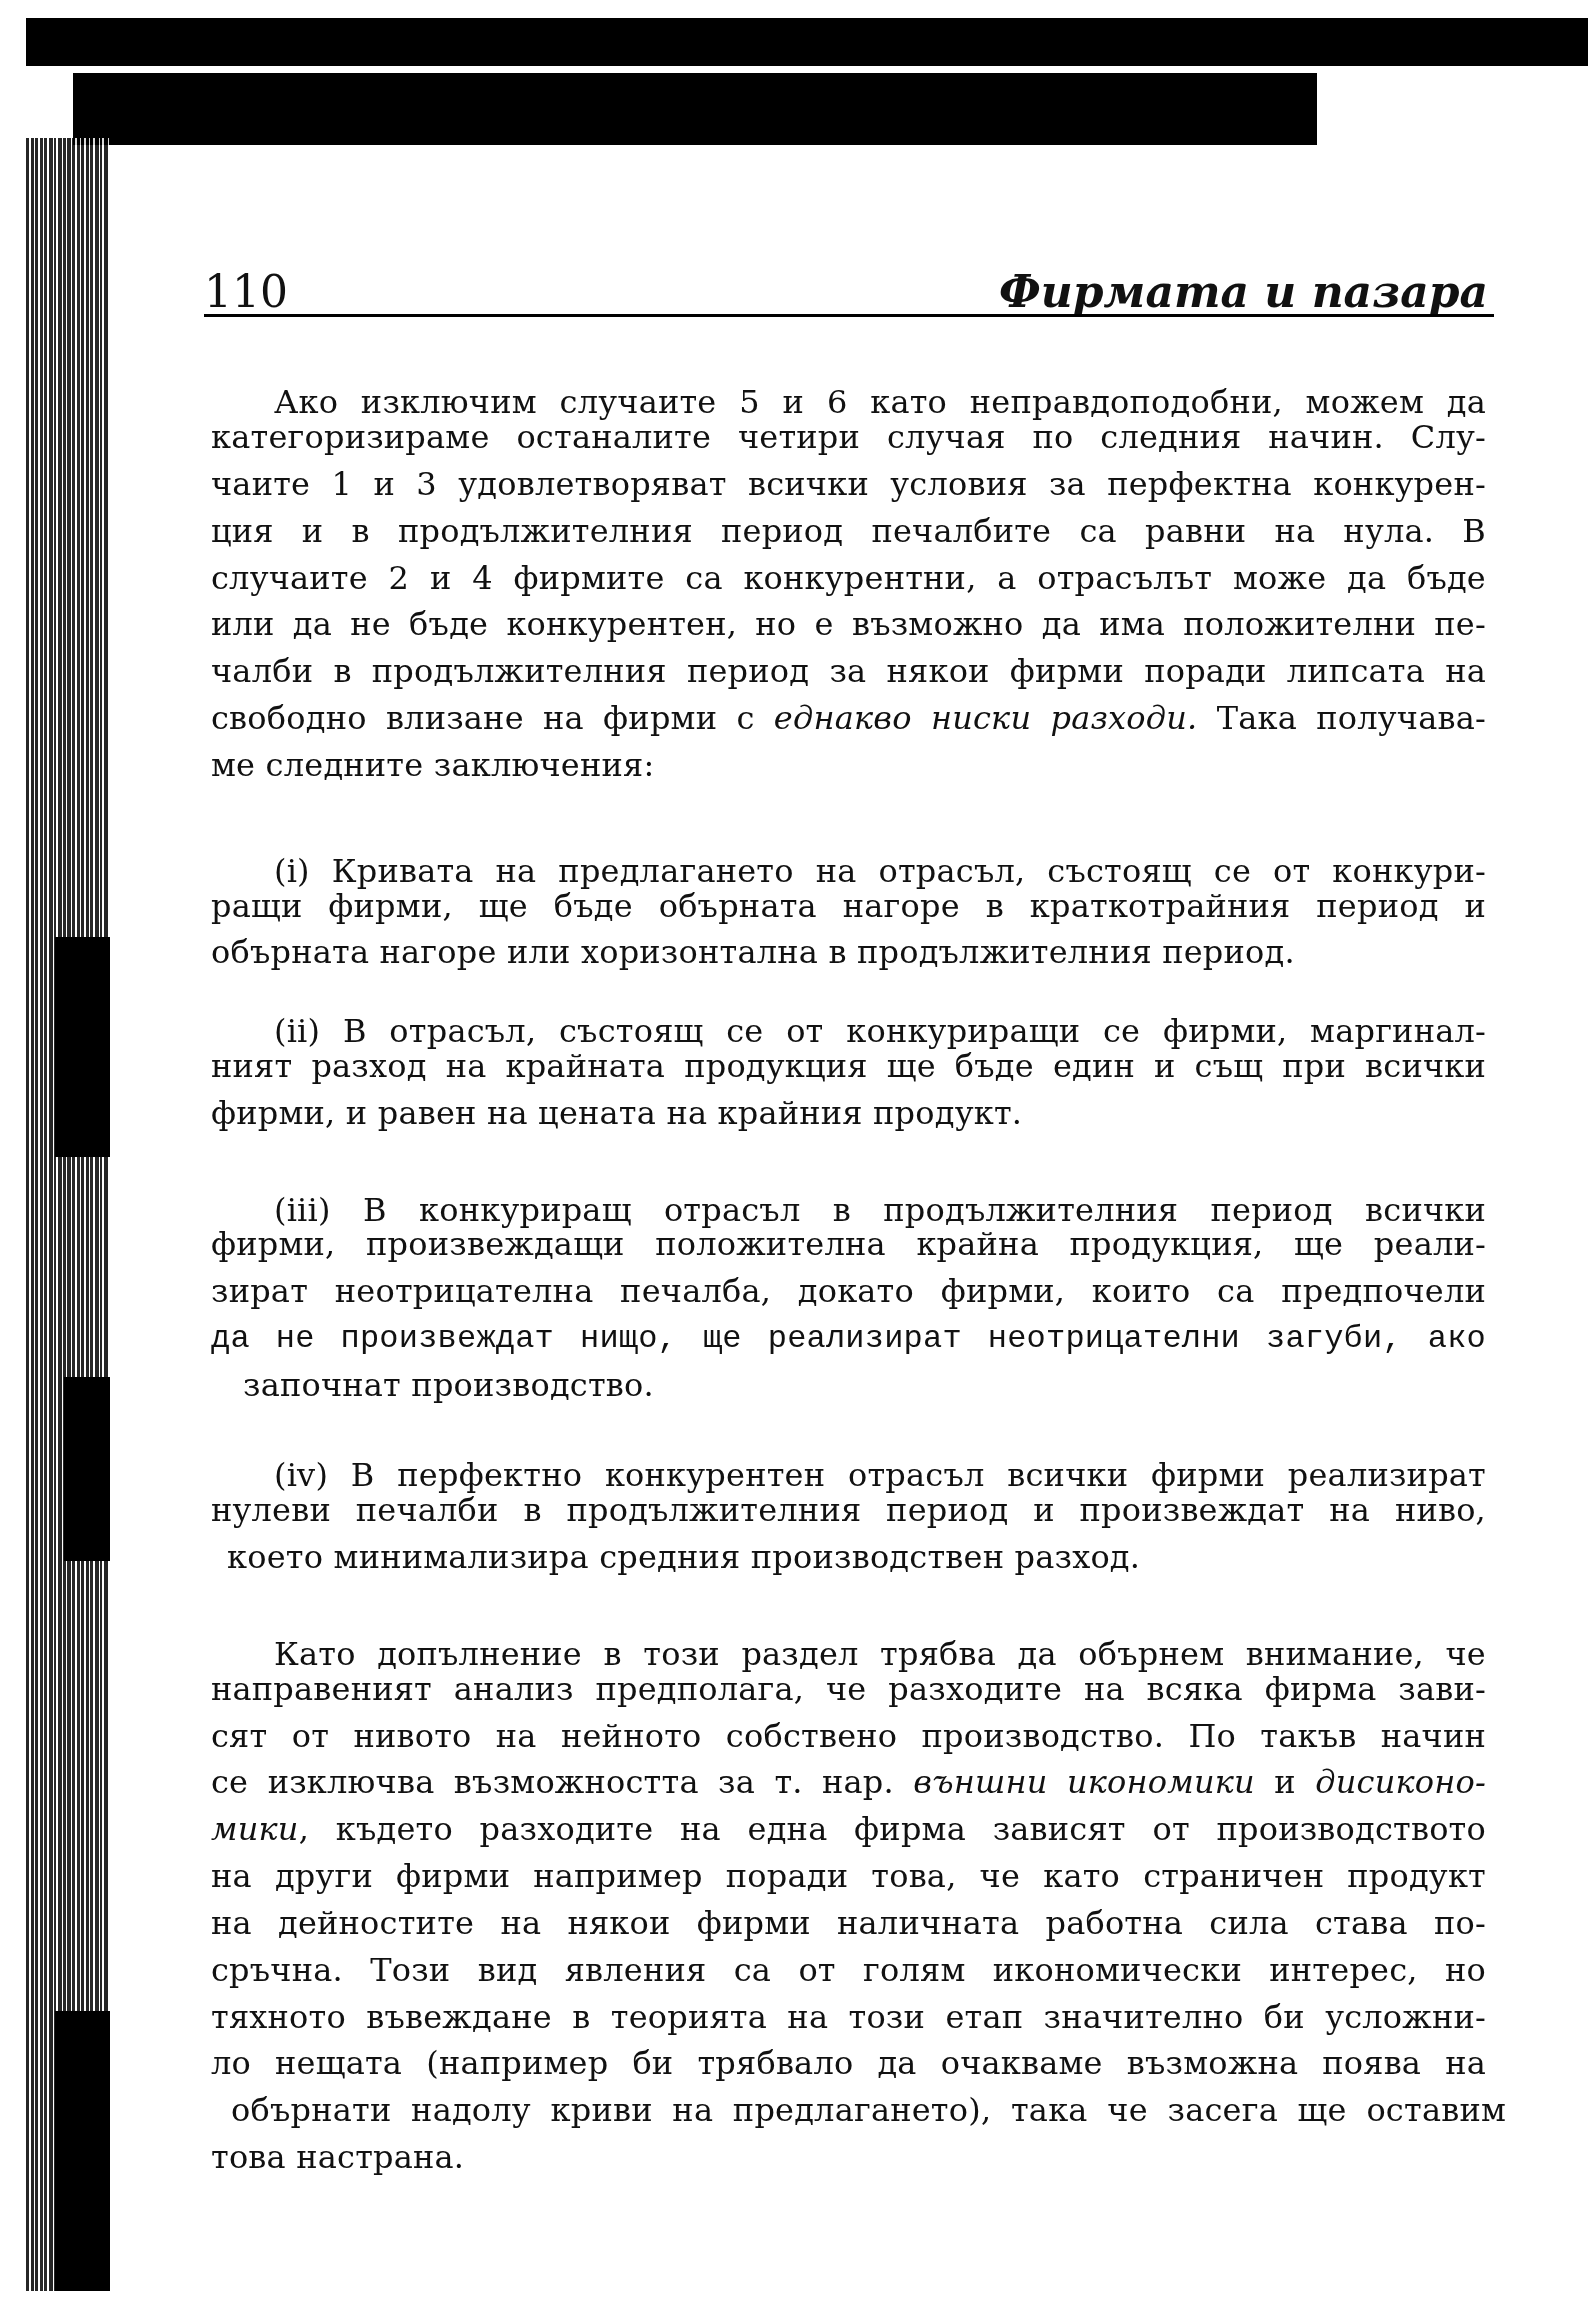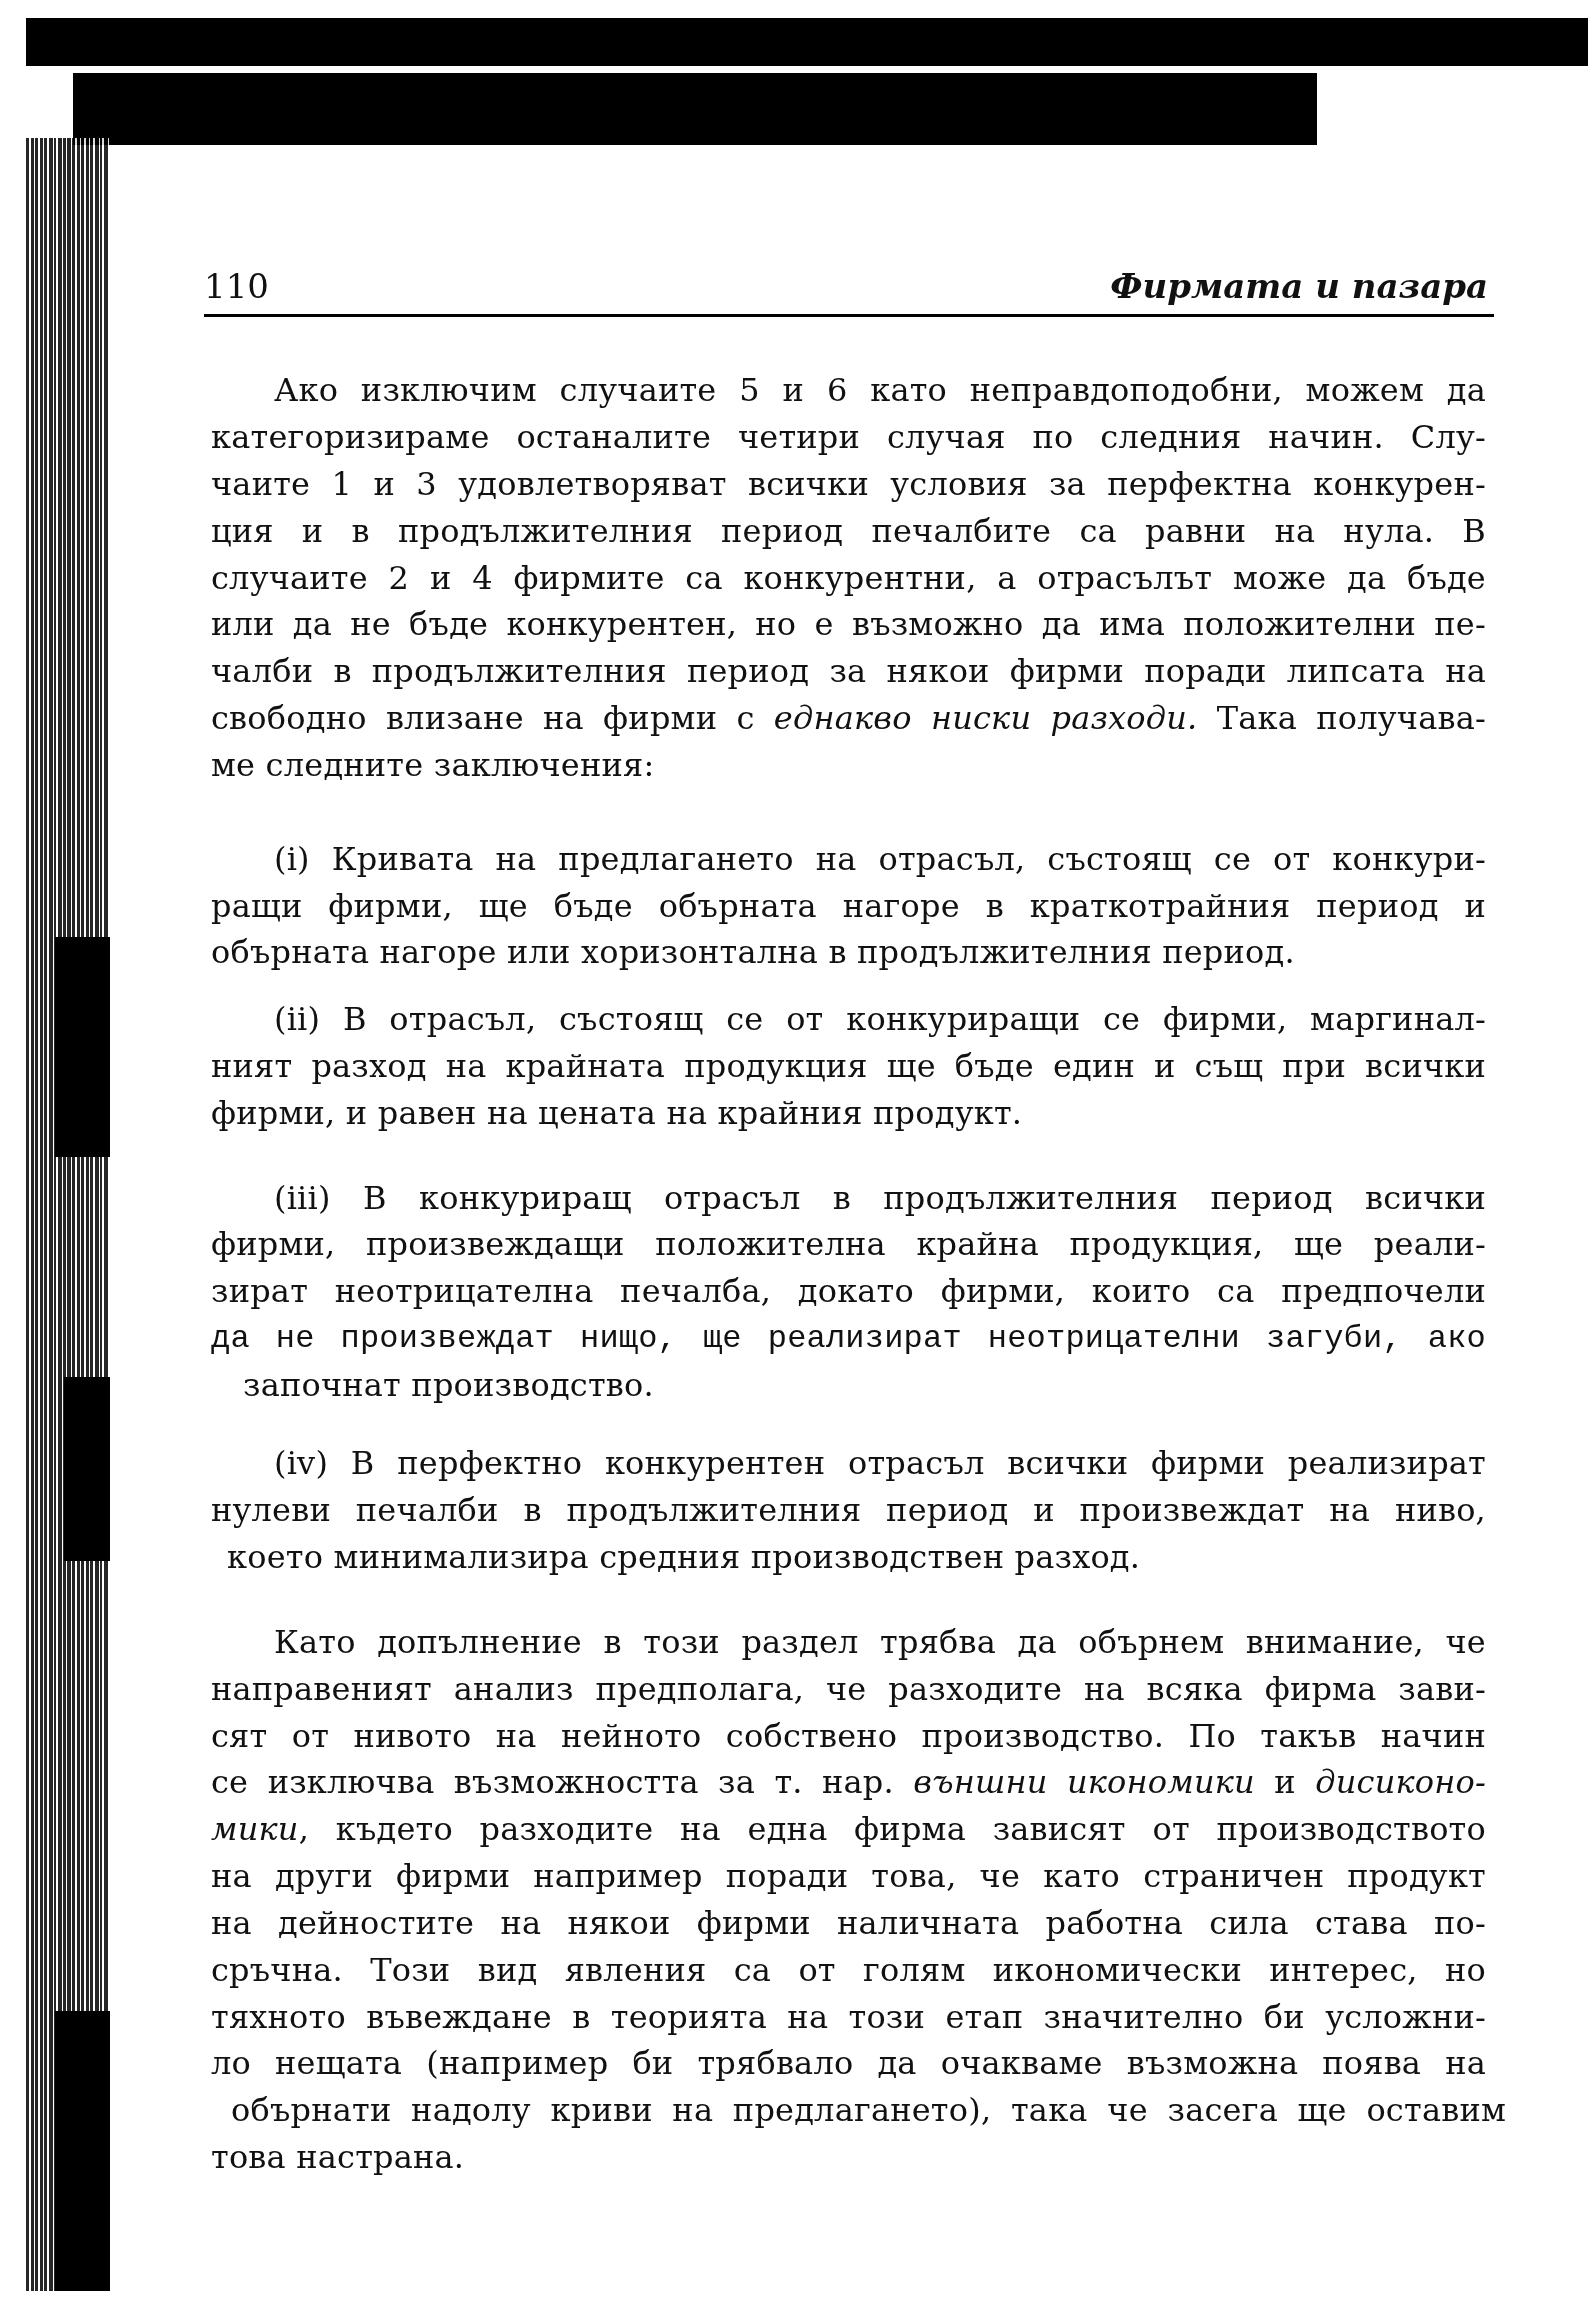--- a/index.html
+++ b/index.html
@@ -1,25 +1,25 @@
 <!DOCTYPE html>
 <html style="font-size:14.7px"><head>
 <meta charset="utf-8">
 <style>
   html,body{margin:0;padding:0;}
   body{width:1589px;height:2300px;position:relative;background:#fff;overflow:hidden;
        font-family:"DejaVu Serif","Liberation Serif",serif;color:#111;}
   .blk{position:absolute;background:#000;}
   .scan{position:absolute;background:repeating-linear-gradient(90deg,#000 0 2.8px,#fff 2.8px 4.6px,#000 4.6px 8.3px,#fff 8.3px 9.2px);}
-  .hdr{position:absolute;top:266px;font-size:34px;}
+  .hdr{position:absolute;top:266px;font-size:44px;}
   .rule{position:absolute;left:204px;width:1290px;top:314px;height:2.8px;background:#000;}
   .ln{position:absolute;left:211px;width:1275px;font-size:32px;line-height:47px;height:47px;
       white-space:nowrap;text-align:justify;text-align-last:justify;letter-spacing:0.2px;}
   .ln.last{text-align-last:left;}
-  .ln.ind{left:274px;width:1212px;}
+  .ln.ind{left:274px;width:1212px;margin-top:12px;}
   i{font-style:italic;}
 </style>
 </head>
 <body>
 
 <div class="blk" style="left:26px;top:55px;width:1563px;height:11px;"></div>
 <div class="blk" style="left:0;top:0;width:1589px;height:57px;background:#fff;"></div>
 <div class="blk" style="left:26px;top:18.4px;width:1563px;height:41px;"></div>
 <div class="blk" style="left:73px;top:73px;width:1244px;height:72px;"></div>
 <div class="scan" style="left:26px;top:138px;width:83px;height:2153px;opacity:0.85;"></div>

